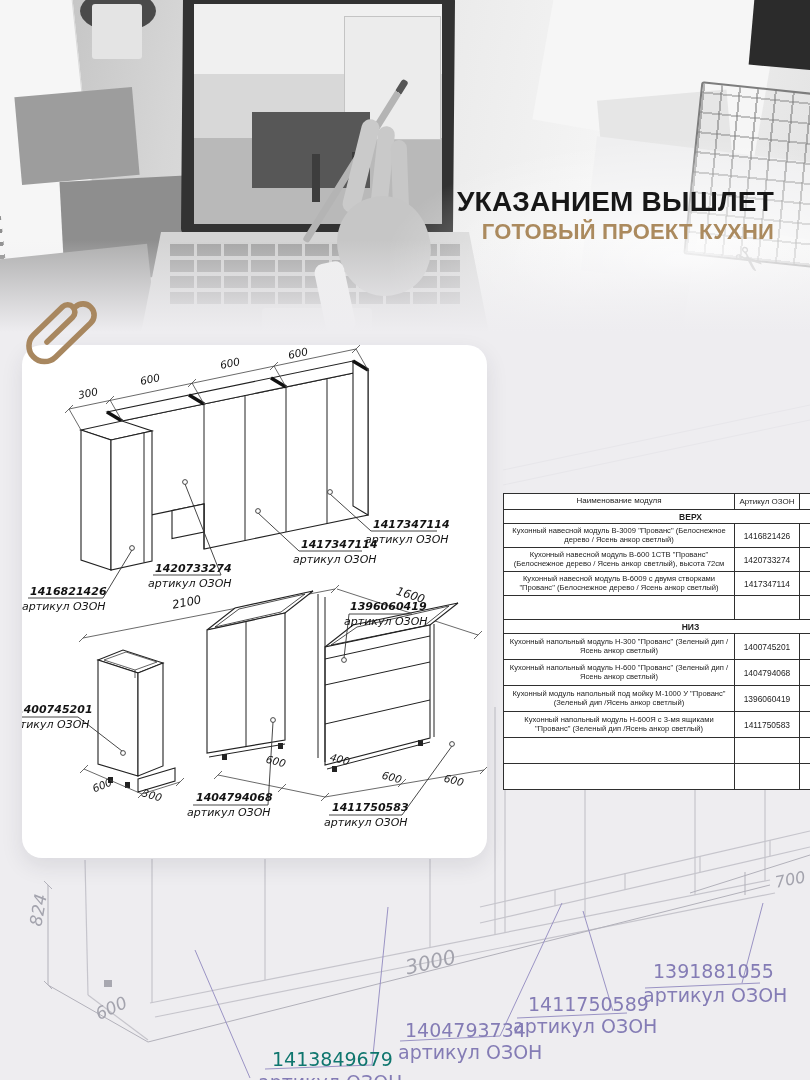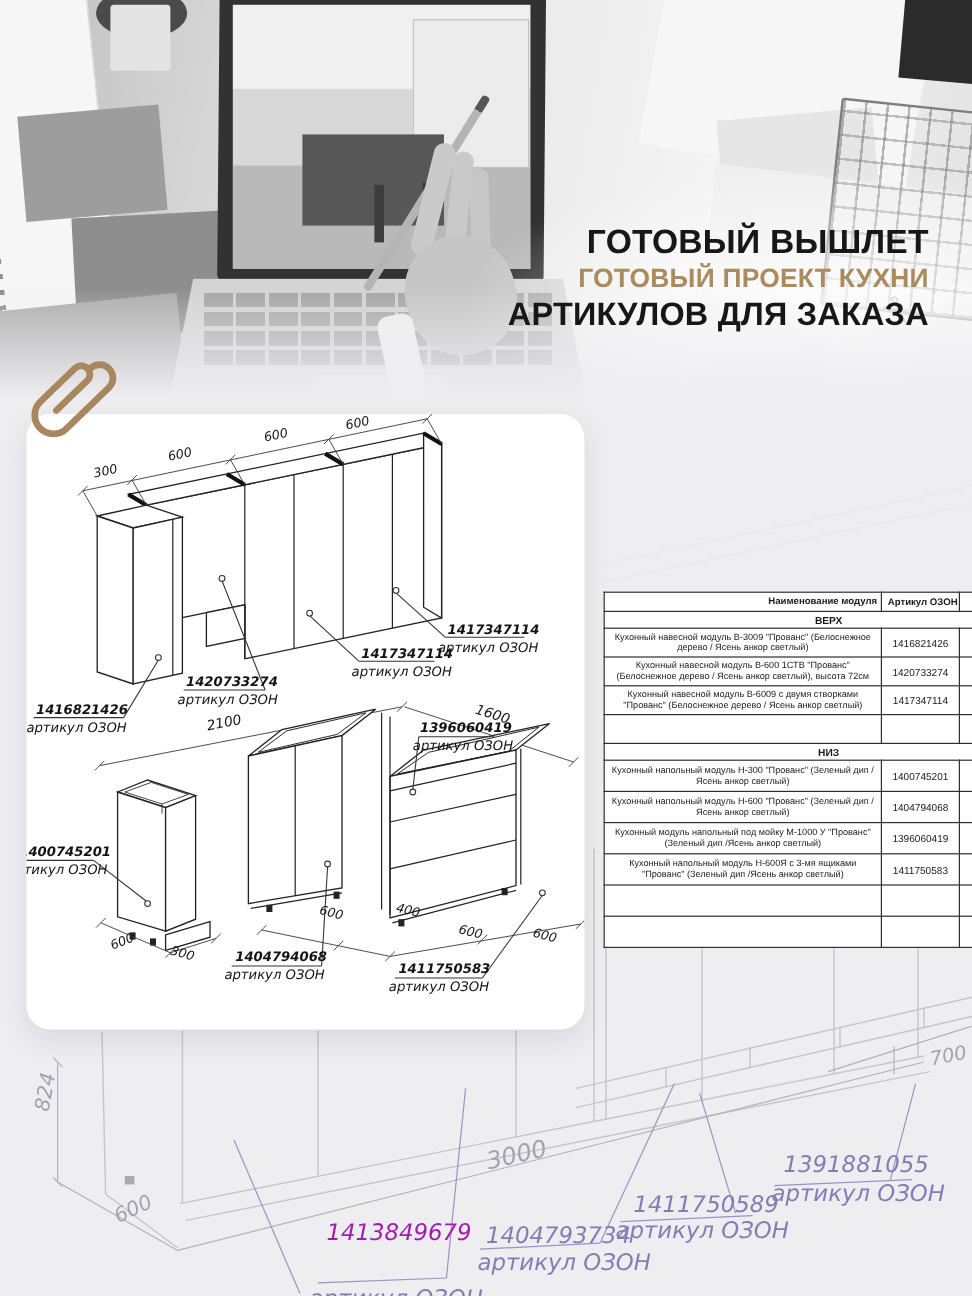--- a/index.html
+++ b/index.html
@@ -53,30 +53,30 @@
   
   .headline{position:absolute;top:185px;right:36px;text-align:right;z-index:6;
             font-weight:bold;color:#171717;letter-spacing:.2px;line-height:1.22;}
   .hl1{font-size:28px;}
   .hl-accent{font-size:22px;color:#ab8a5e;}
   .hl3,.hl4{font-size:27px;}
 
   
   .floorplan{position:absolute;left:0;top:335px;width:810px;height:745px;z-index:1;}
   .fp-dim{position:absolute;font-family:"DejaVu Sans",sans-serif;font-style:italic;color:#a3a3ad;z-index:2;}
-  .fp-label{position:absolute;font-family:"DejaVu Sans",sans-serif;font-style:italic;color:#847cb5;z-index:2;white-space:nowrap;}
+  .fp-label{position:absolute;font-family:"DejaVu Sans",sans-serif;color:#847cb5;z-index:2;white-space:nowrap;}
 
   
   .spec{position:absolute;left:503px;top:493px;width:365px;z-index:3;border-collapse:collapse;
         background:#fff;table-layout:fixed;}
   .spec td{border:1px solid #2f2f2f;color:#1c1c1c;vertical-align:middle;overflow:hidden;}
   .spec .c-name{width:224px;font-size:7.6px;line-height:8.8px;padding:1px 3px;text-align:center;}
   .spec .c-art{width:62px;font-size:8.4px;text-align:center;}
   .spec .c-qty{width:75px;}
-  .spec .t-head td{font-size:8px;font-weight:bold;text-align:right;height:13px;}
+  .spec .t-head td{font-size:8px;font-weight:normal;text-align:center;height:13px;}
   .spec .t-sec td{font-size:8.5px;font-weight:bold;text-align:center;height:11px;}
   .spec .r-top td{height:21px;}
   .spec .r-bot td{height:23px;}
   .spec{border:1.5px solid #222;}
 
   
   .card{position:absolute;left:22px;top:345px;width:465px;height:513px;background:#fff;
         border-radius:20px;box-shadow:0 8px 22px rgba(40,40,60,.10);z-index:4;overflow:hidden;}
   .cd{position:absolute;font-family:"DejaVu Sans",sans-serif;font-style:italic;color:#161616;
       font-size:10.5px;white-space:nowrap;z-index:2;}
@@ -124,23 +124,22 @@
     <div class="ph-paper2"></div>
     <div class="ph-paper3"></div>
     <div class="ph-basket"></div>
     <div class="ph-scissors">✂</div>
     <div class="ph-frame"></div>
     <div class="ph-glow"></div>
     <div class="ph-fade"></div>
   </div>
 
   <div class="headline">
-    <div class="hl1" style="color: rgb(23, 23, 23);">ГОТОВЫЙ ВЫШЛЕТ</div>
+    <div class="hl1" style="color: rgb(23, 23, 23);">УКАЗАНИЕМ ВЫШЛЕТ</div>
     <div class="hl-accent" style="color: rgb(171, 138, 94);">ГОТОВЫЙ ПРОЕКТ КУХНИ</div>
-    <div class="hl4" style="color: rgb(23, 23, 23);">АРТИКУЛОВ ДЛЯ ЗАКАЗА</div>
   </div>
 
   <div class="floorplan">
     <svg width="810" height="745" viewBox="0 0 810 745">
       <g stroke="#c6c5cc" stroke-width="1.2" fill="none">
         <path d="M150,668 L770,545"></path>
           <path d="M155,682 L775,558"></path>
         <path d="M85,525 L88,660"></path>
           <path d="M88,660 L148,705"></path>
         <path d="M152,524 L152,668"></path>
@@ -183,21 +182,21 @@
           <path d="M613,676 L583,576"></path>
         <path d="M645,653 L760,648"></path>
           <path d="M742,648 L763,568"></path>
       </g>
       <rect x="104" y="645" width="8" height="7" fill="#a8a8b0"></rect>
     </svg>
     <div class="fp-dim" style="left:22px;top:565px;font-size:17px;transform:rotate(-80deg);">824</div>
     <div class="fp-dim" style="left:95px;top:663px;font-size:17px;transform:rotate(-25deg);">600</div>
     <div class="fp-dim" style="left:405px;top:615px;font-size:20px;transform:rotate(-13deg);">3000</div>
     <div class="fp-dim" style="left:775px;top:535px;font-size:16px;transform:rotate(-11deg);">700</div>
-    <div class="fp-label" style="left: 272px; top: 681px; font-size: 19px; color: #a21caf;">1413849679</div>
+    <div class="fp-label" style="left: 272px; top: 713px; font-size: 19px; color: #0f766e;">1413849679</div>
     <div class="fp-label" style="left: 258px; top: 736px; font-size: 19px; color: rgb(132, 124, 181);">артикул ОЗОН</div>
     <div class="fp-label" style="left: 405px; top: 684px; font-size: 19px; color: rgb(132, 124, 181);">1404793734</div>
     <div class="fp-label" style="left: 398px; top: 706px; font-size: 19px; color: rgb(132, 124, 181);">артикул ОЗОН</div>
     <div class="fp-label" style="left: 528px; top: 658px; font-size: 19px; color: rgb(132, 124, 181);">1411750589</div>
     <div class="fp-label" style="left: 513px; top: 680px; font-size: 19px; color: rgb(132, 124, 181);">артикул ОЗОН</div>
     <div class="fp-label" style="left: 653px; top: 625px; font-size: 19px; color: rgb(132, 124, 181);">1391881055</div>
     <div class="fp-label" style="left: 643px; top: 649px; font-size: 19px; color: rgb(132, 124, 181);">артикул ОЗОН</div>
   </div>
 
   <table class="spec">

